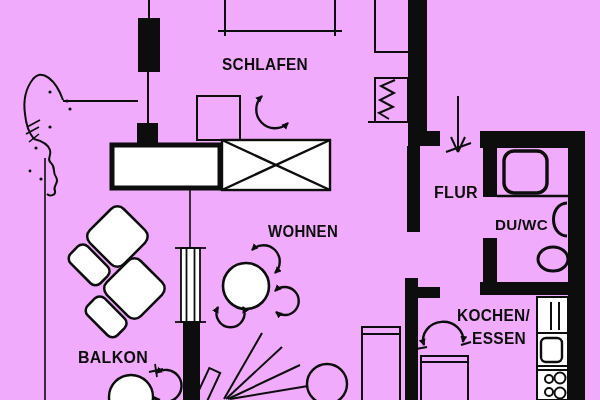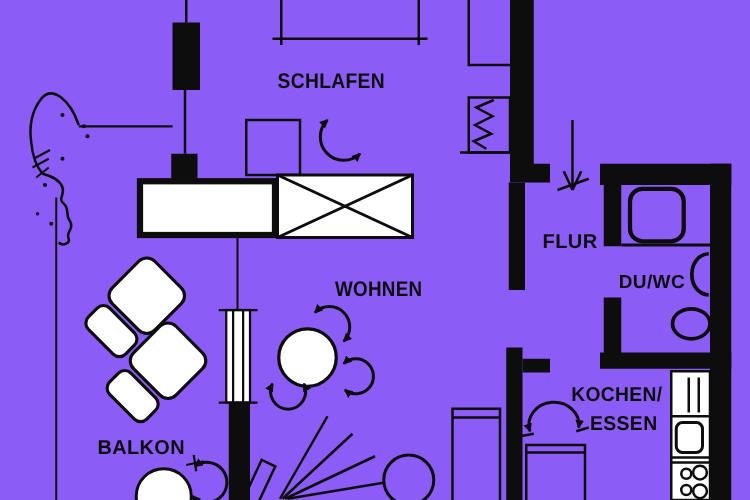--- a/index.html
+++ b/index.html
@@ -1,16 +1,16 @@
 <!DOCTYPE html>
 <html><head>
 <meta charset="utf-8">
 <style>
   html,body{margin:0;padding:0;background:#ffffff;}
-  #plan-wrap{width:600px;height:400px;overflow:hidden;background:#8b5cf6;}
+  #plan-wrap{width:600px;height:400px;overflow:hidden;background:#f0abfc;}
   svg{display:block;}
   .label{
     font-family:"Liberation Sans", sans-serif;
     font-weight:700;
     fill:#0d0d0d;
     letter-spacing:0.3px;
   }
   .ink-stroke{stroke:#0d0d0d;fill:none;}
   .ink-fill{fill:#0d0d0d;stroke:none;}
   .white-fill{fill:#ffffff;}

